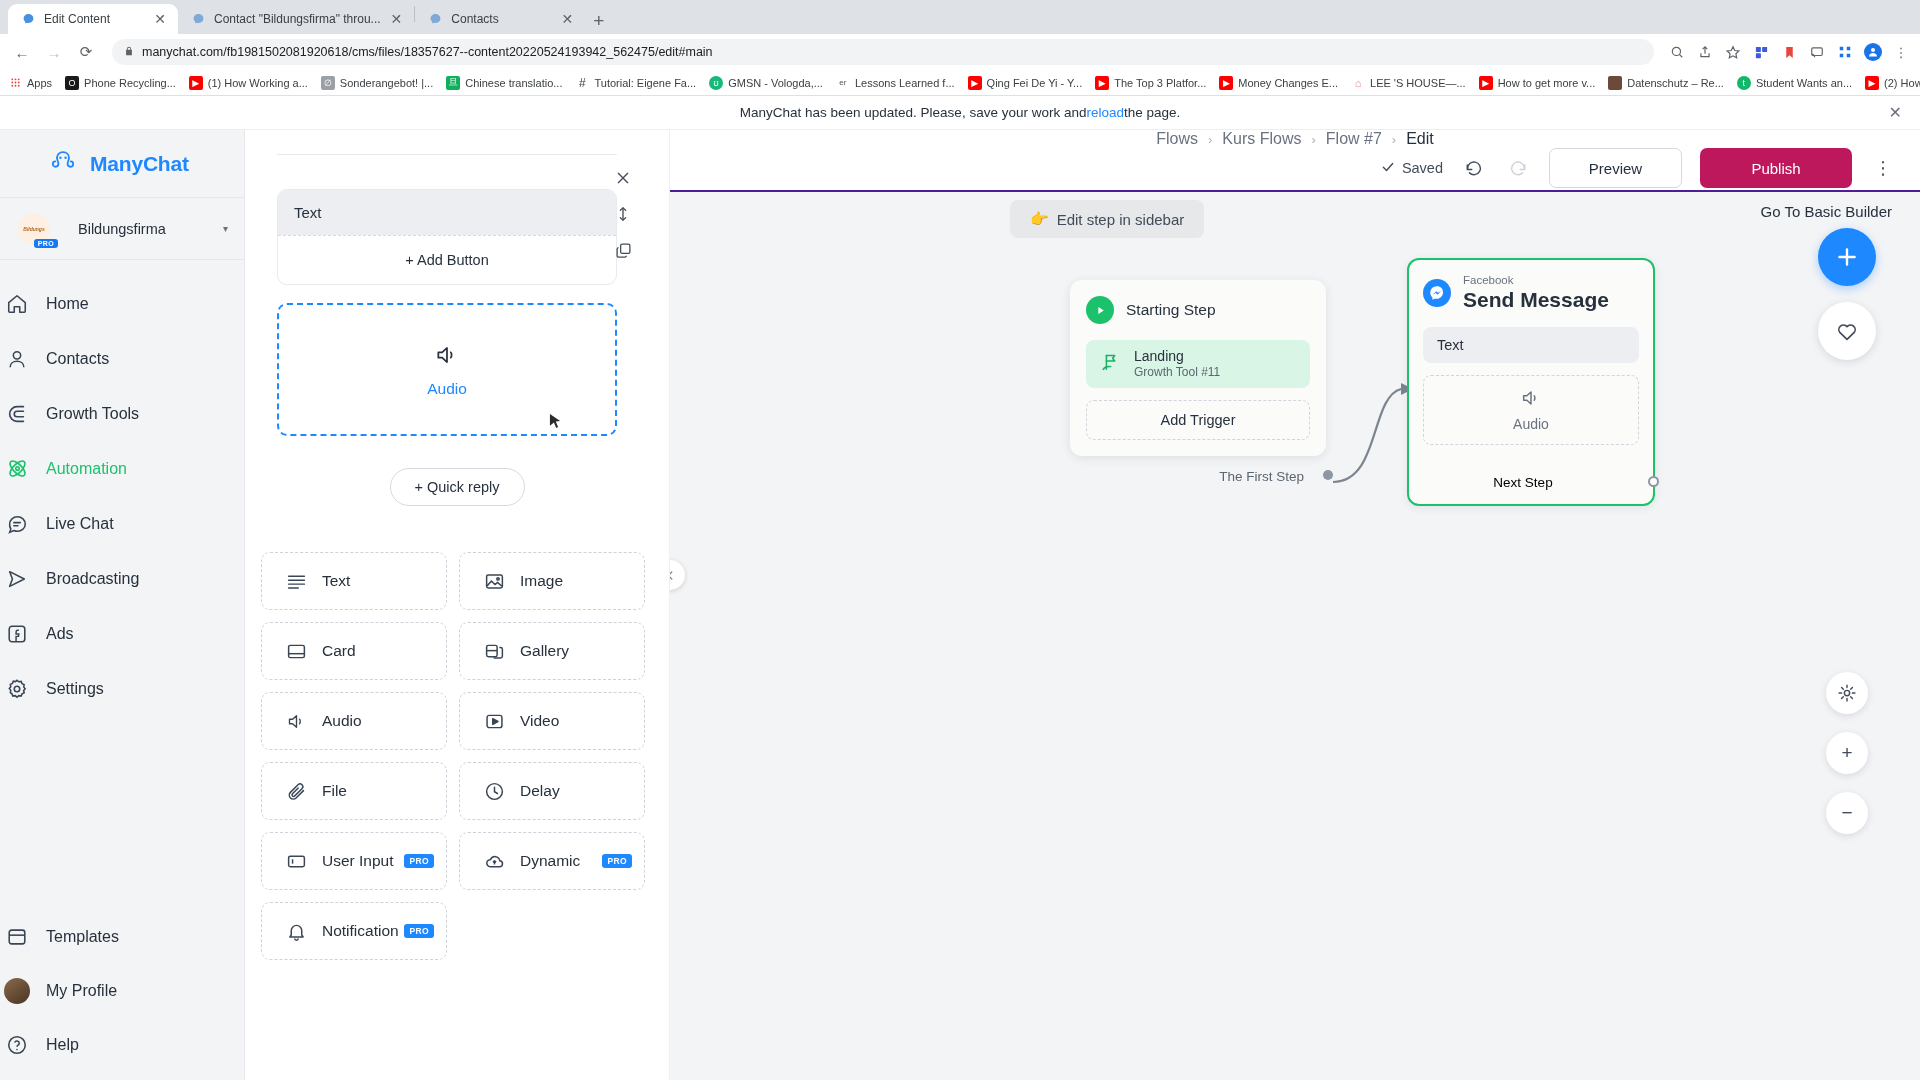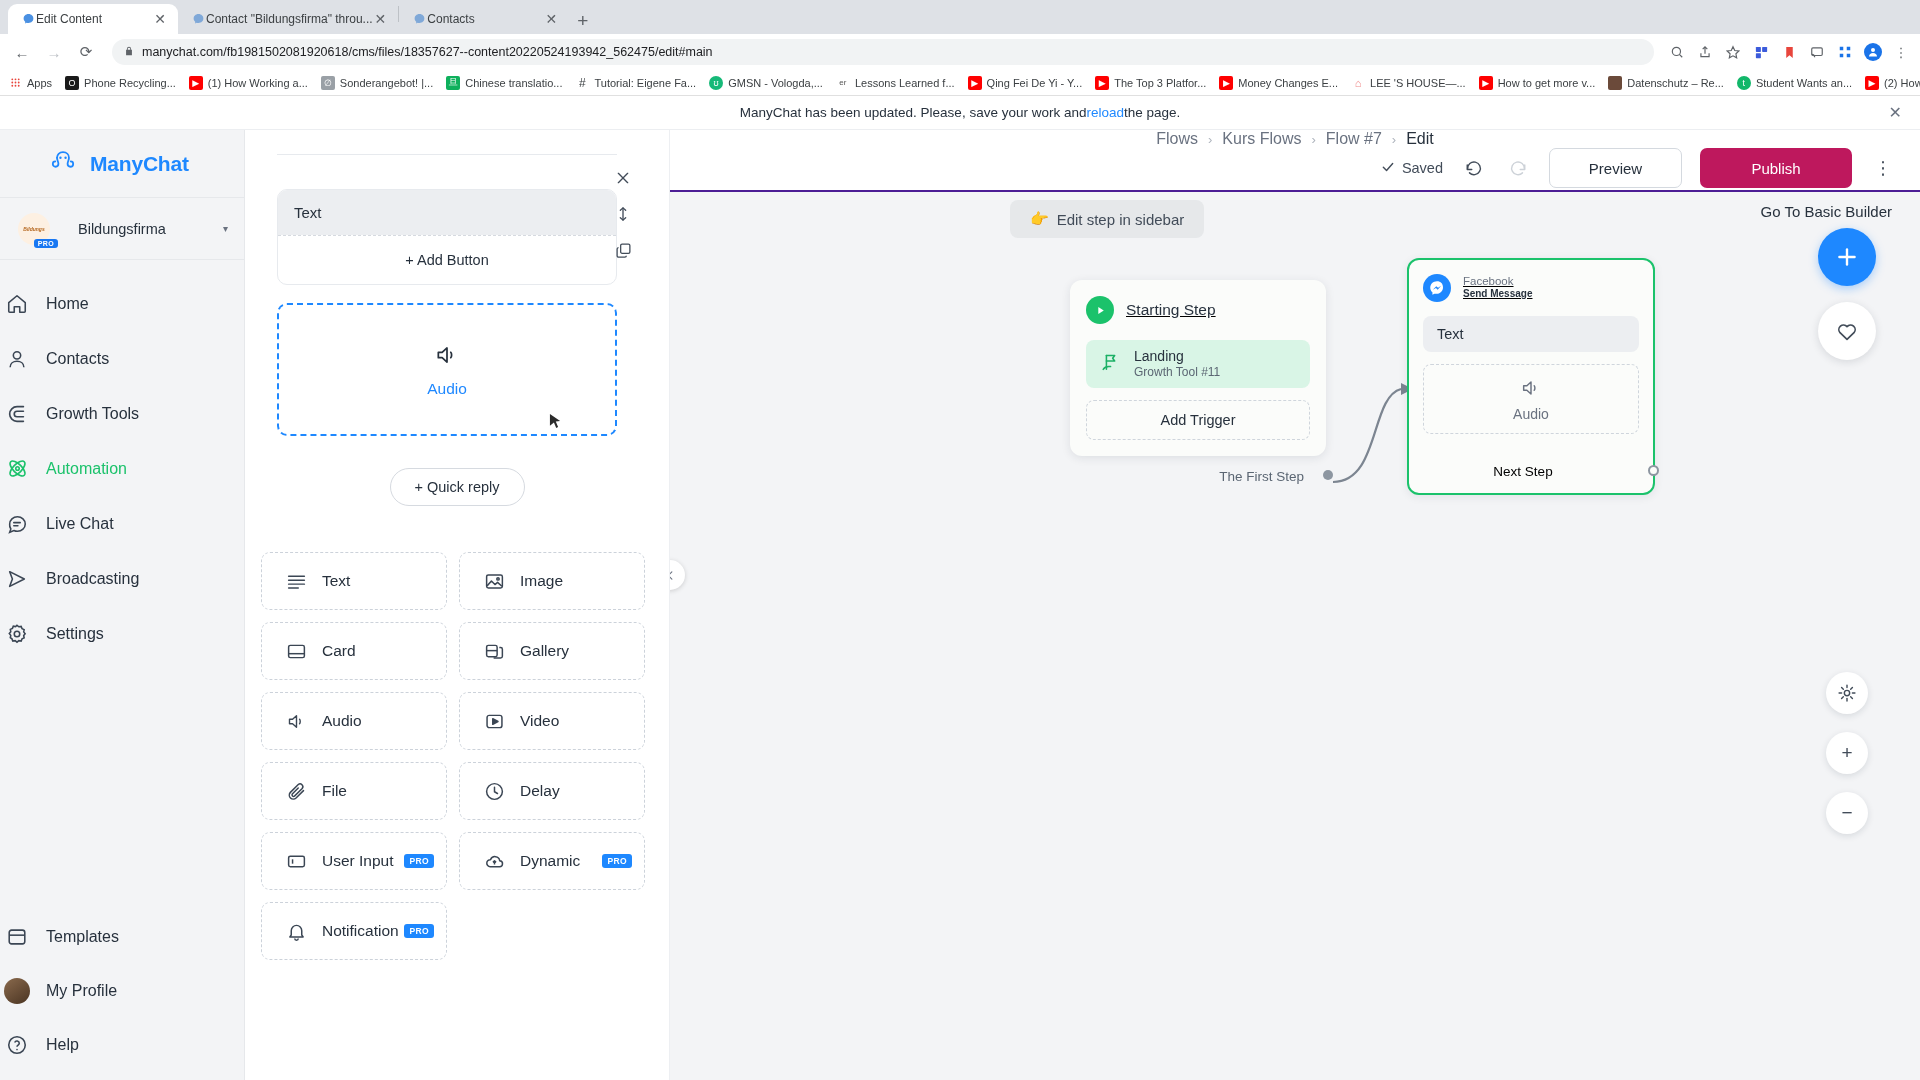--- a/index.html
+++ b/index.html
@@ -9,21 +9,21 @@
     background: #fff; overflow: hidden;
   }
   .app { position: relative; width: 1920px; height: 1080px; }
 
   
   .chrome-tabstrip {
     height: 34px; background: #dee1e6;
     display: flex; align-items: flex-end; padding-left: 8px; gap: 0;
   }
   .tab {
-    display: flex; align-items: center; 
+    display: flex; align-items: center; gap: 8px;
     height: 30px; padding: 0 10px 0 12px;
     border-radius: 9px 9px 0 0; font-size: 12px; color: #3c4043;
     max-width: 240px; min-width: 170px; position: relative;
   }
   .tab.active { background: #fff; }
   .tab.inactive { background: transparent; }
   .tab .favicon {
     width: 16px; height: 16px; flex: 0 0 16px;
     display: flex; align-items: center; justify-content: center;
   }
@@ -163,21 +163,21 @@
     background: #e6e8ea; display: flex; align-items: center; gap: 8px;
     font-size: 15px; color: #424c59;
   }
   .go-basic { position: absolute; right: 28px; top: 11px; font-size: 15px; color: #27313d; }
 
   
   .node-start {
     position: absolute; left: 400px; top: 88px; width: 256px; background: #fbfcfa;
     border-radius: 12px; box-shadow: 0 2px 10px rgba(30,40,60,.10); padding: 16px;
   }
-  .node-head { display: flex; align-items: center; gap: 12px; text-decoration: underline; }
+  .node-head { display: flex; align-items: center; gap: 12px; }
   .start-ic { width: 28px; height: 28px; border-radius: 50%; background: #1bc26b;
               display:flex; align-items:center; justify-content:center; color:#fff; font-size: 12px; }
   .node-title { font-size: 15.5px; color: #27313d; }
   .trigger-card { margin-top: 16px; background: #d9f5e6; border-radius: 8px; height: 48px;
                   display:flex; align-items:center; gap: 12px; padding: 0 14px; }
   .trigger-card .tc-ic { color: #1bb065; }
   .tc-t1 { font-size: 14px; color: #27313d; line-height: 1.25; }
   .tc-t2 { font-size: 12px; color: #5b6673; line-height: 1.25; }
   .add-trigger { margin-top: 12px; height: 40px; border: 1px dashed #cfd5dc; border-radius: 8px;
                  display:flex; align-items:center; justify-content:center; font-size:14.5px; color:#27313d; }
@@ -185,21 +185,21 @@
   .port-dot { position: absolute; right: -7px; bottom: -24px; width: 10px; height: 10px; border-radius: 50%;
               background: #8d96a1; }
 
   .node-msg {
     position: absolute; left: 737px; top: 66px; width: 248px; background: #fbfcfa;
     border: 2px solid #1bc26b; border-radius: 12px; padding: 14px; box-shadow: 0 2px 10px rgba(30,40,60,.08);
   }
   .fb-ic { width: 28px; height: 28px; border-radius: 50%; background: #1e88ff;
            display:flex; align-items:center; justify-content:center; }
   .msg-sub { font-size: 11.5px; color: #6a7280; line-height: 1.1; }
-  .msg-title { font-size: 10px; color: #27313d; font-weight: 600; line-height: 1.25; text-align: center; }
+  .msg-title { font-size: 21px; color: #27313d; font-weight: 600; line-height: 1.25; text-align: center; }
   .msg-text-blk { margin-top: 14px; background: #eceef1; border-radius: 8px; height: 36px;
                   display: flex; align-items: center; padding: 0 14px; font-size: 14.5px; color: #27313d; }
   .msg-audio-blk { margin-top: 12px; height: 70px; border: 1px dashed #cfd5dc; border-radius: 8px;
                    display:flex; flex-direction: column; align-items:center; justify-content:center; gap:4px;
                    color:#6a7280; font-size: 14px; }
   .next-step { margin-top: 30px; text-align: center; font-size: 13.5px; color: #000000; padding-right: 16px; }
   .next-dot { position: absolute; right: -6px; bottom: 17px; width: 11px; height: 11px; border-radius: 50%;
               border: 2px solid #8d96a1; background: #fbfcfa; }
 
   .collapse-handle { position: absolute; left: -15px; top: 368px; width: 30px; height: 30px;
@@ -485,20 +485,29 @@
           <span class="ni">
               <svg width="22" height="22" viewBox="0 0 24 24" fill="none" stroke="#3b4654" stroke-width="1.7" stroke-linejoin="round">
                 <path d="M4 4l16 8-16 8 3-8z"></path>
               </svg>
             </span>
           <span>Broadcasting</span>
         </div>
         <div class="nav-item">
           <span class="ni">
               <svg width="22" height="22" viewBox="0 0 24 24" fill="none" stroke="#3b4654" stroke-width="1.7">
+                <rect x="3.5" y="3.5" width="17" height="17" rx="3"></rect>
+                <path d="M14 8h-1.3c-1 0-1.7.7-1.7 1.7V12h3l-.4 2.6h-2.6V20" stroke-width="1.6"></path>
+              </svg>
+            </span>
+          <span>Ads</span>
+        </div>
+        <div class="nav-item">
+          <span class="ni">
+              <svg width="22" height="22" viewBox="0 0 24 24" fill="none" stroke="#3b4654" stroke-width="1.7">
                 <circle cx="12" cy="12" r="3"></circle>
                 <path d="M12 2.5l2 1.6 2.5-.4 1 2.4 2.3 1.1-.5 2.5 1.6 2-1.6 2 .5 2.5-2.3 1.1-1 2.4-2.5-.4-2 1.6-2-1.6-2.5.4-1-2.4L4.7 16l.5-2.5-1.6-2 1.6-2-.5-2.5 2.3-1.1 1-2.4 2.5.4z"></path>
               </svg>
             </span>
           <span>Settings</span>
         </div>
       </div>
 
       <div class="sidebar-bottom">
         <div class="nav-item small">

